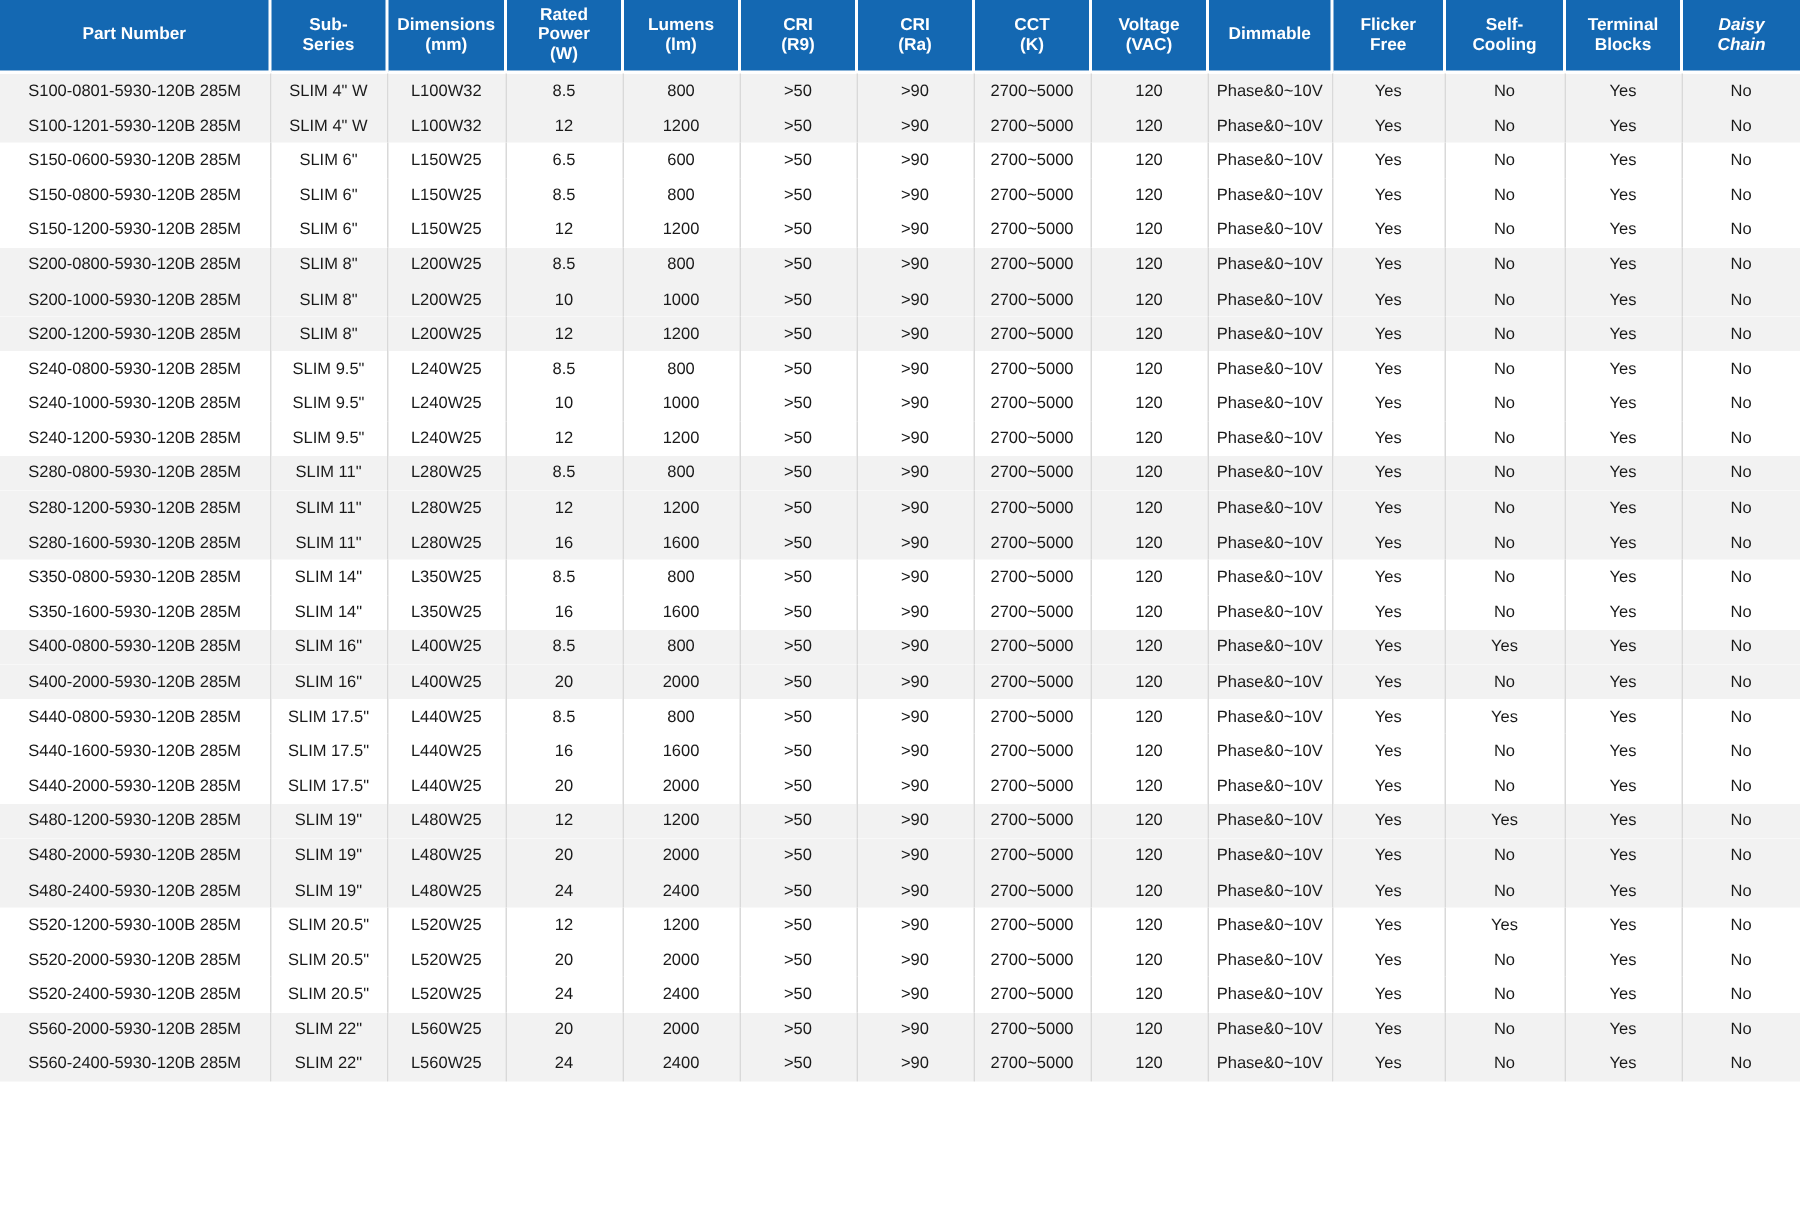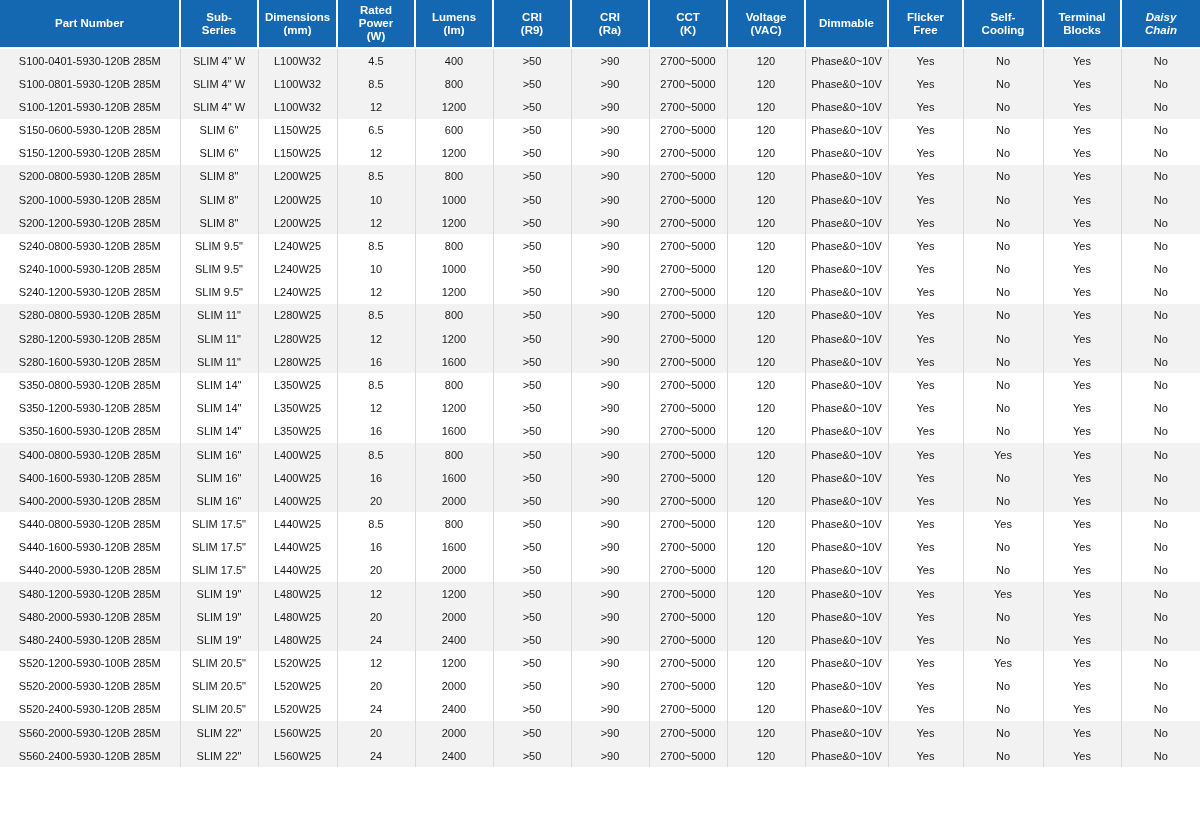--- a/index.html
+++ b/index.html
@@ -90,36 +90,20 @@
           <th>Self-
 Cooling</th>
           <th>Terminal
 Blocks</th>
           <th>Daisy
 Chain</th>
         </tr>
     </thead>
     <tbody id="table-body">
         <tr class="band">
-          <td>S100-0401-5930-120B 285M</td>
-          <td>SLIM 4" W</td>
-          <td>L100W32</td>
-          <td>4.5</td>
-          <td>400</td>
-          <td>&gt;50</td>
-          <td>&gt;90</td>
-          <td>2700~5000</td>
-          <td>120</td>
-          <td>Phase&amp;0~10V</td>
-          <td>Yes</td>
-          <td>No</td>
-          <td>Yes</td>
-          <td>No</td>
-        </tr>
-        <tr class="band">
           <td>S100-0801-5930-120B 285M</td>
           <td>SLIM 4" W</td>
           <td>L100W32</td>
           <td>8.5</td>
           <td>800</td>
           <td>&gt;50</td>
           <td>&gt;90</td>
           <td>2700~5000</td>
           <td>120</td>
           <td>Phase&amp;0~10V</td>
@@ -154,20 +138,36 @@
           <td>&gt;90</td>
           <td>2700~5000</td>
           <td>120</td>
           <td>Phase&amp;0~10V</td>
           <td>Yes</td>
           <td>No</td>
           <td>Yes</td>
           <td>No</td>
         </tr>
         <tr>
+          <td>S150-0800-5930-120B 285M</td>
+          <td>SLIM 6"</td>
+          <td>L150W25</td>
+          <td>8.5</td>
+          <td>800</td>
+          <td>&gt;50</td>
+          <td>&gt;90</td>
+          <td>2700~5000</td>
+          <td>120</td>
+          <td>Phase&amp;0~10V</td>
+          <td>Yes</td>
+          <td>No</td>
+          <td>Yes</td>
+          <td>No</td>
+        </tr>
+        <tr>
           <td>S150-1200-5930-120B 285M</td>
           <td>SLIM 6"</td>
           <td>L150W25</td>
           <td>12</td>
           <td>1200</td>
           <td>&gt;50</td>
           <td>&gt;90</td>
           <td>2700~5000</td>
           <td>120</td>
           <td>Phase&amp;0~10V</td>
@@ -330,36 +330,20 @@
           <td>&gt;90</td>
           <td>2700~5000</td>
           <td>120</td>
           <td>Phase&amp;0~10V</td>
           <td>Yes</td>
           <td>No</td>
           <td>Yes</td>
           <td>No</td>
         </tr>
         <tr>
-          <td>S350-1200-5930-120B 285M</td>
-          <td>SLIM 14"</td>
-          <td>L350W25</td>
-          <td>12</td>
-          <td>1200</td>
-          <td>&gt;50</td>
-          <td>&gt;90</td>
-          <td>2700~5000</td>
-          <td>120</td>
-          <td>Phase&amp;0~10V</td>
-          <td>Yes</td>
-          <td>No</td>
-          <td>Yes</td>
-          <td>No</td>
-        </tr>
-        <tr>
           <td>S350-1600-5930-120B 285M</td>
           <td>SLIM 14"</td>
           <td>L350W25</td>
           <td>16</td>
           <td>1600</td>
           <td>&gt;50</td>
           <td>&gt;90</td>
           <td>2700~5000</td>
           <td>120</td>
           <td>Phase&amp;0~10V</td>
@@ -378,36 +362,20 @@
           <td>&gt;90</td>
           <td>2700~5000</td>
           <td>120</td>
           <td>Phase&amp;0~10V</td>
           <td>Yes</td>
           <td>Yes</td>
           <td>Yes</td>
           <td>No</td>
         </tr>
         <tr class="band">
-          <td>S400-1600-5930-120B 285M</td>
-          <td>SLIM 16"</td>
-          <td>L400W25</td>
-          <td>16</td>
-          <td>1600</td>
-          <td>&gt;50</td>
-          <td>&gt;90</td>
-          <td>2700~5000</td>
-          <td>120</td>
-          <td>Phase&amp;0~10V</td>
-          <td>Yes</td>
-          <td>No</td>
-          <td>Yes</td>
-          <td>No</td>
-        </tr>
-        <tr class="band">
           <td>S400-2000-5930-120B 285M</td>
           <td>SLIM 16"</td>
           <td>L400W25</td>
           <td>20</td>
           <td>2000</td>
           <td>&gt;50</td>
           <td>&gt;90</td>
           <td>2700~5000</td>
           <td>120</td>
           <td>Phase&amp;0~10V</td>

